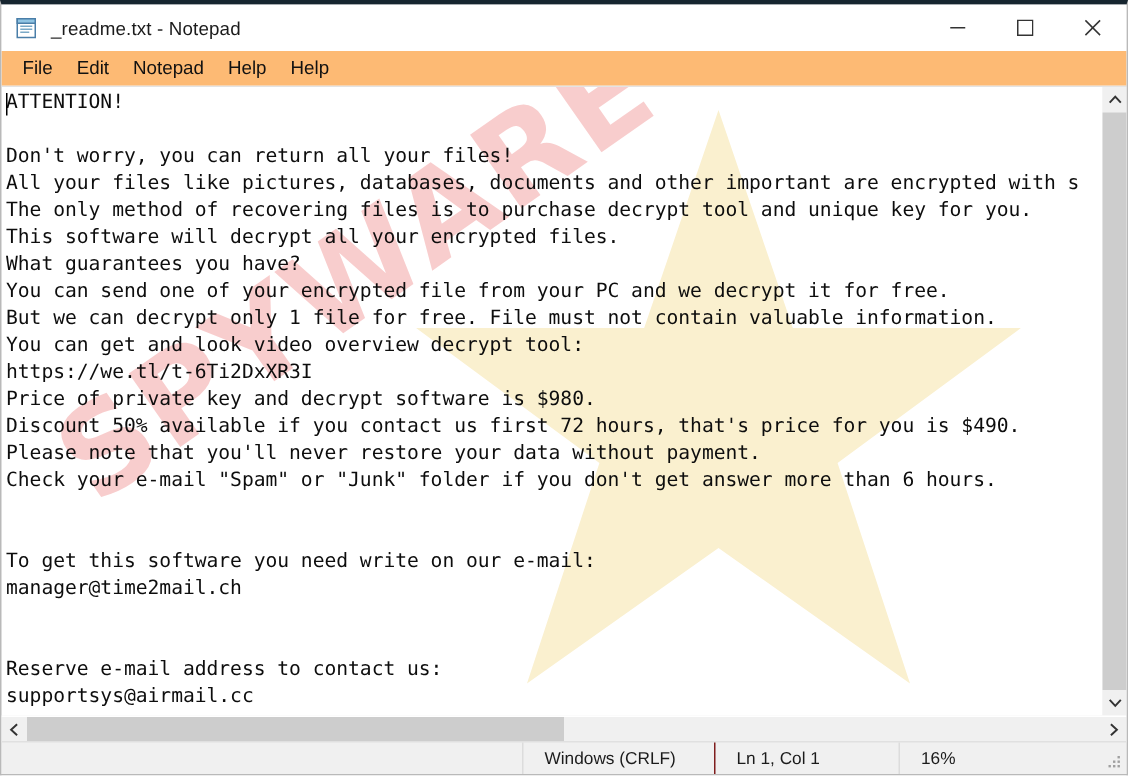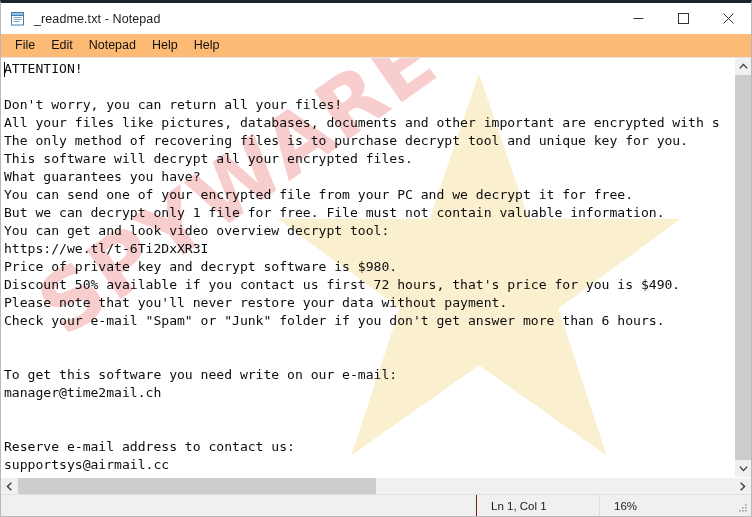--- a/index.html
+++ b/index.html
@@ -337,20 +337,21 @@
       <div class="sb-arrow">
         <svg width="7" height="9" viewBox="0 0 7 9">
           <polyline points="1.6,0.8 5.6,4.5 1.6,8.2" fill="none" stroke="#333" stroke-width="1.3"></polyline>
         </svg>
       </div>
     </div>
   </div>
 
   <div id="statusbar">
     <div class="st-cell" id="st-spacer"></div>
+    <div class="st-cell" id="st-enc">Windows (CRLF)</div>
     <div class="st-cell" id="st-pos">Ln 1, Col 1</div>
     <div class="st-cell" id="st-zoom">16%</div>
     <div id="st-grip">
       <svg width="11" height="11" viewBox="0 0 11 11">
         <g fill="#a0a0a0">
           <rect x="8" y="2" width="1.6" height="1.6"></rect>
           <rect x="8" y="5" width="1.6" height="1.6"></rect>
             <rect x="5" y="5" width="1.6" height="1.6"></rect>
           <rect x="8" y="8" width="1.6" height="1.6"></rect>
             <rect x="5" y="8" width="1.6" height="1.6"></rect>

